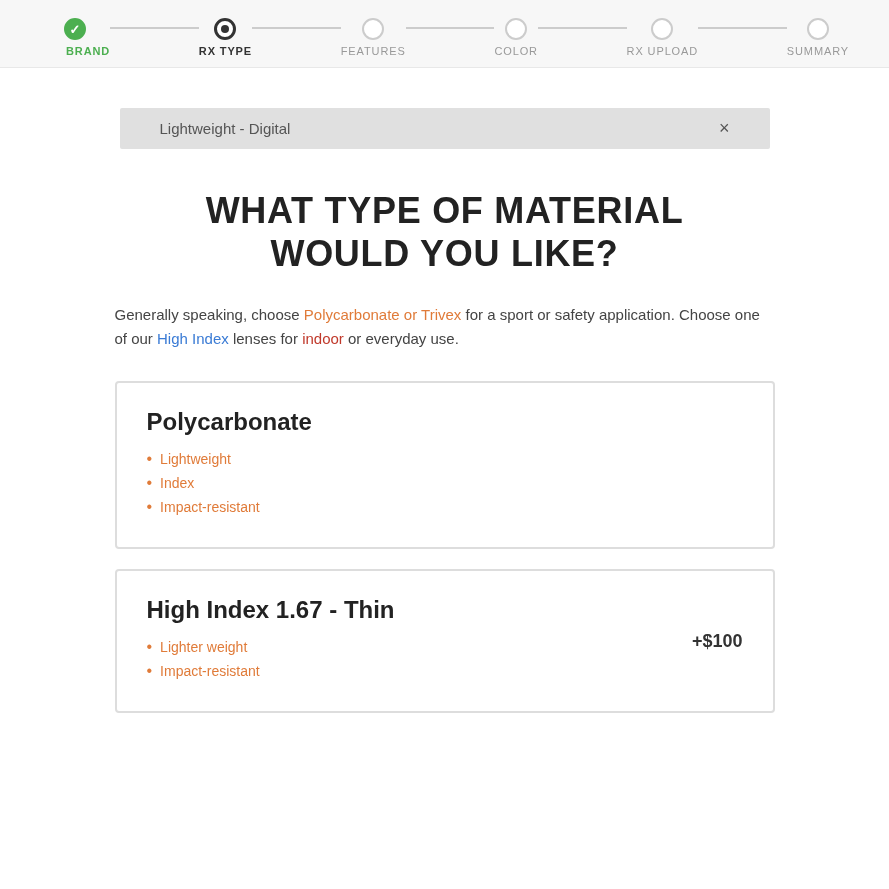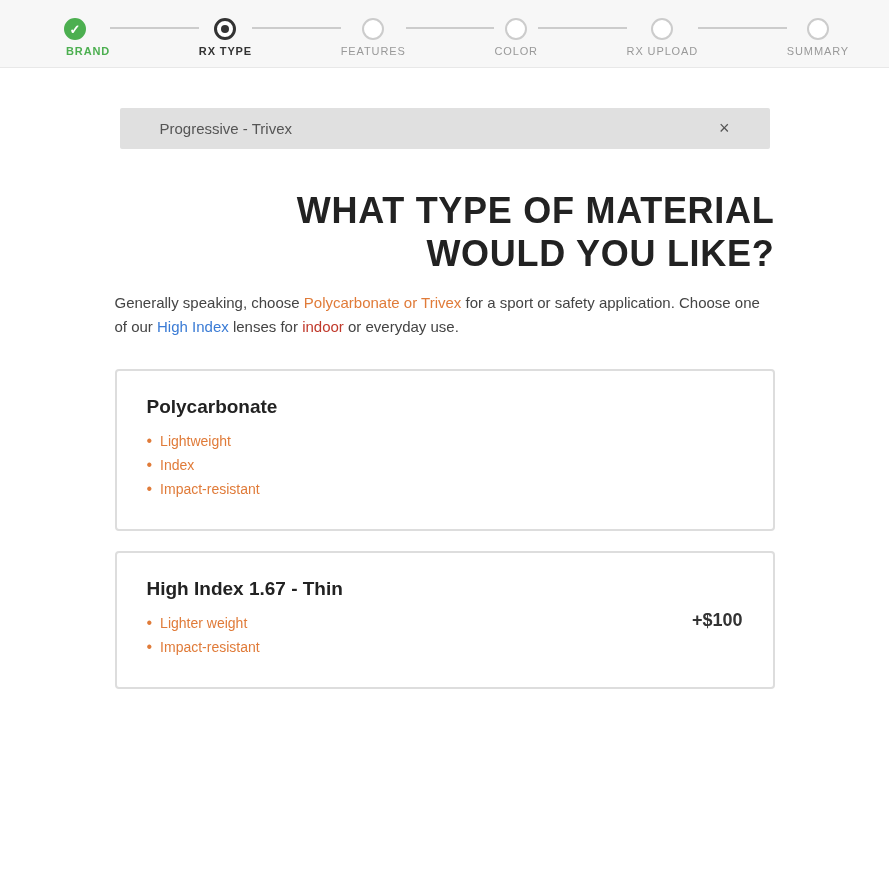--- a/index.html
+++ b/index.html
@@ -119,22 +119,22 @@
     }
 
     
     .main-content {
       max-width: 700px;
       margin: 0 auto;
       padding: 0 20px;
     }
 
     .headline {
-      text-align: right;
-      margin: 40px 0 16px;
+      text-align: center;
+      margin: 40px 0 28px;
     }
     .headline h1 {
       font-size: 36px;
       font-weight: 900;
       text-transform: uppercase;
       color: #222;
       line-height: 1.2;
       letter-spacing: 0.02em;
     }
 
@@ -164,21 +164,21 @@
       background: #fff;
       cursor: pointer;
       display: flex;
       align-items: flex-start;
       justify-content: space-between;
     }
     .card-content {
       flex: 1;
     }
     .card-title {
-      font-size: 19px;
+      font-size: 24px;
       font-weight: 700;
       color: #222;
       margin-bottom: 14px;
     }
     .card-list {
       list-style: none;
       padding: 0;
     }
     .card-list li {
       font-size: 14px;
@@ -245,21 +245,21 @@
   <div class="step-line"></div>
 
   <div class="progress-step">
     <div class="step-circle"></div>
     <span class="step-label">SUMMARY</span>
   </div>
 </nav>
 
 <div class="filter-bar">
   <div class="filter-tag">
-    <span>Progressive - Trivex</span>
+    <span>Lightweight - Digital</span>
     <span class="filter-close">×</span>
   </div>
 </div>
 
 <div class="main-content">
 
   <div class="headline">
     <h1>
       <span>WHAT TYPE OF MATERIAL</span><br>
       <span>WOULD YOU LIKE?</span>

